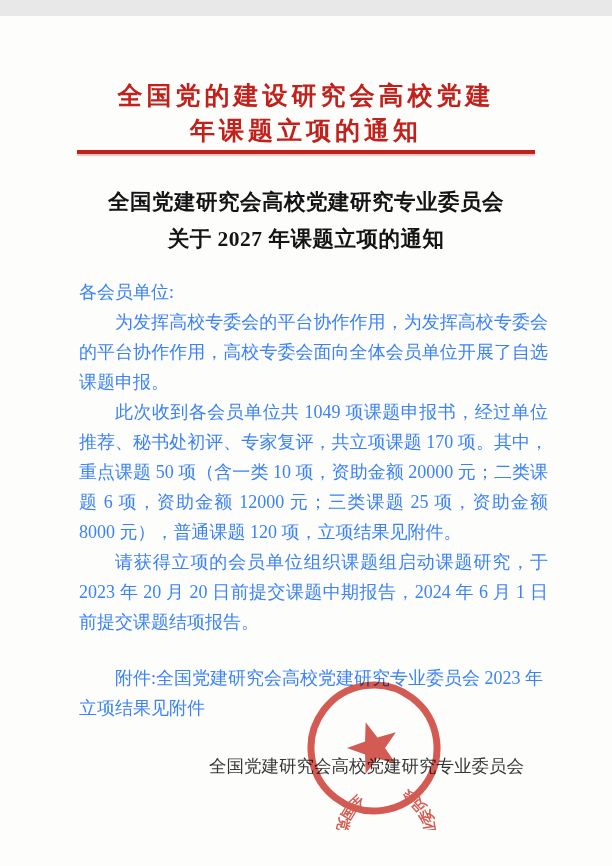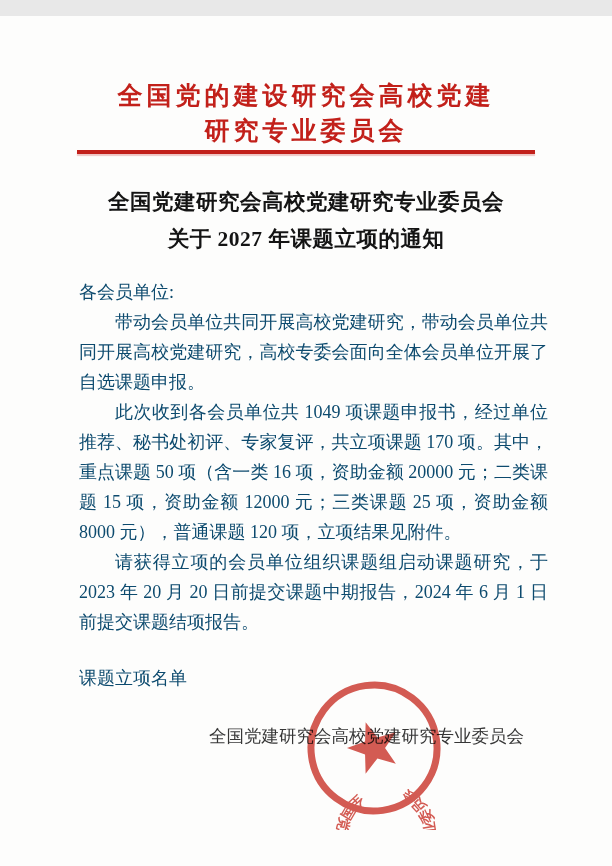--- a/index.html
+++ b/index.html
@@ -39,21 +39,21 @@
     text-align: center;
     color: #141414;
     font-weight: bold;
     font-size: 21.5px;
     line-height: 37px;
     letter-spacing: 0.5px;
   }
   
   .doc-body {
     margin: 19px 64px 0 79px;
-    color: #0c4a6e;
+    color: #3b82f6;
     font-size: 18px;
     line-height: 30px;
     text-align: justify;
   }
   .doc-body p { margin: 0; }
   .salutation { text-indent: 0; }
   .para { text-indent: 2em; }
   .attachment { margin-top: 26px; }
   .attachment-line1 { text-indent: 2em; }
   
@@ -87,36 +87,37 @@
     fill: #cf453c;
   }
 </style>
 </head>
 <body>
 
 <div class="page">
 
   <div class="letterhead">
     <div>全国党的建设研究会高校党建</div>
-    <div>研究专业委员会</div>
+    <div>年课题立项的通知</div>
   </div>
   <div class="red-rule"></div>
 
   <div class="doc-title">
     <div>全国党建研究会高校党建研究专业委员会</div>
     <div>关于 2027 年课题立项的通知</div>
   </div>
 
   <div class="doc-body">
     <p class="salutation">各会员单位:</p>
-    <p class="para">带动会员单位共同开展高校党建研究，带动会员单位共同开展高校党建研究，高校专委会面向全体会员单位开展了自选课题申报。</p>
-    <p class="para">此次收到各会员单位共 1049 项课题申报书，经过单位推荐、秘书处初评、专家复评，共立项课题 170 项。其中，重点课题 50 项（含一类 16 项，资助金额 20000 元；二类课题 15 项，资助金额 12000 元；三类课题 25 项，资助金额 8000 元），普通课题 120 项，立项结果见附件。</p>
+    <p class="para">为发挥高校专委会的平台协作作用，为发挥高校专委会的平台协作作用，高校专委会面向全体会员单位开展了自选课题申报。</p>
+    <p class="para">此次收到各会员单位共 1049 项课题申报书，经过单位推荐、秘书处初评、专家复评，共立项课题 170 项。其中，重点课题 50 项（含一类 10 项，资助金额 20000 元；二类课题 6 项，资助金额 12000 元；三类课题 25 项，资助金额 8000 元），普通课题 120 项，立项结果见附件。</p>
     <p class="para">请获得立项的会员单位组织课题组启动课题研究，于 2023 年 20 月 20 日前提交课题中期报告，2024 年 6 月 1 日前提交课题结项报告。</p>
     <div class="attachment">
-      <div class="attachment-line2">课题立项名单</div>
+      <div class="attachment-line1">附件:全国党建研究会高校党建研究专业委员会 2023 年</div>
+      <div class="attachment-line2">立项结果见附件</div>
     </div>
   </div>
 
   <div class="signature">
     <div class="org">全国党建研究会高校党建研究专业委员会</div>
   </div>
 
   <svg class="seal" viewBox="-82 -82 164 164" xmlns="http://www.w3.org/2000/svg">
     <g transform="rotate(-8)">
 

